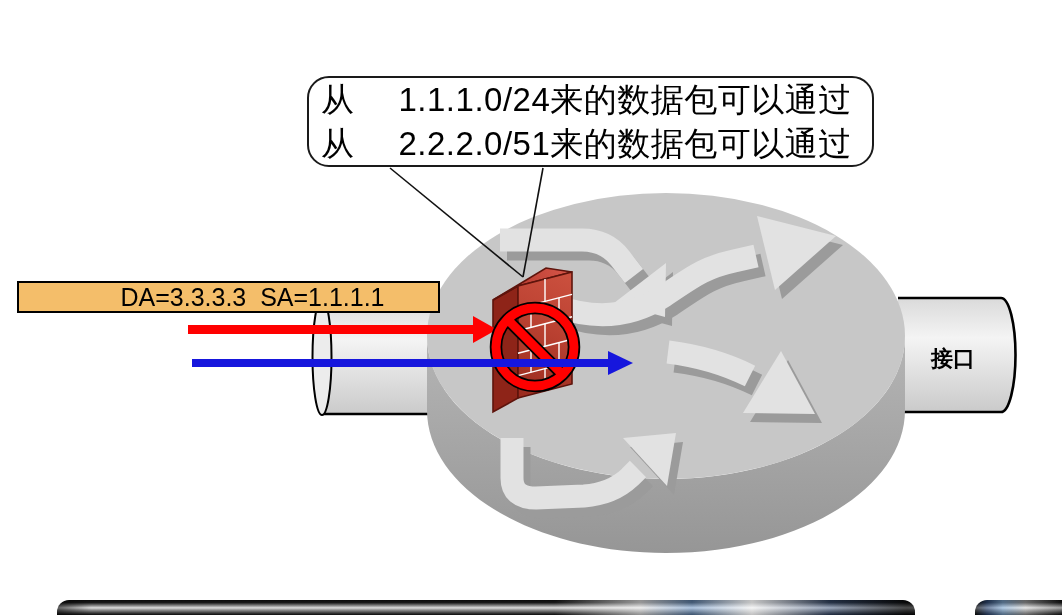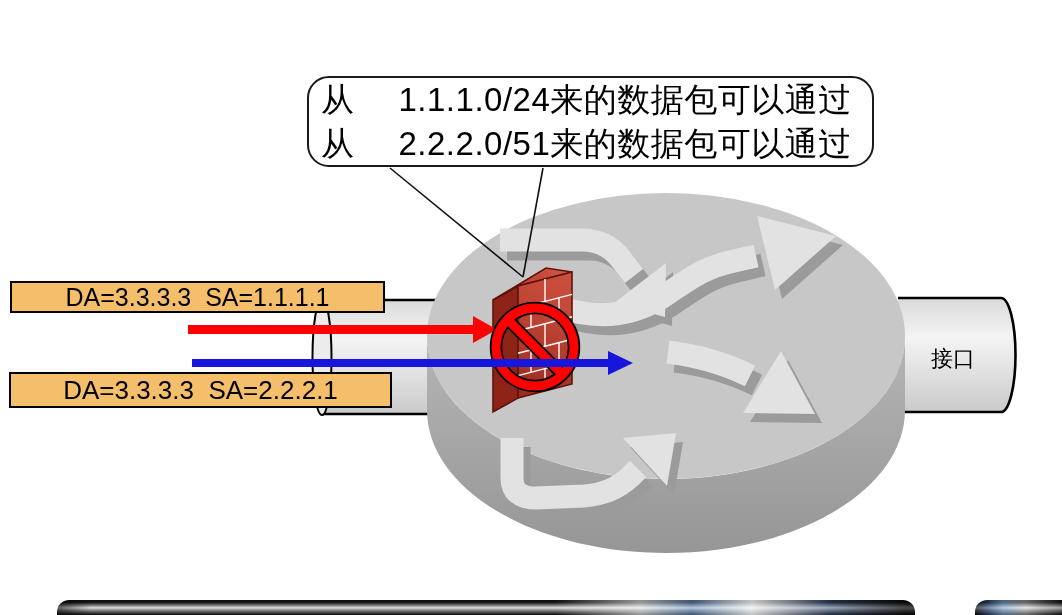--- a/index.html
+++ b/index.html
@@ -15,26 +15,26 @@
            border:2.5px solid #1a1a1a;border-radius:22px;z-index:3;
            display:flex;flex-direction:column;justify-content:center;padding-left:12px;}
   .callout-line{font-family:"Liberation Serif",serif;font-size:33px;line-height:43px;
                 color:#000;white-space:nowrap;letter-spacing:0.5px;}
   .callout-line .num{font-family:"Liberation Sans",sans-serif;font-weight:normal;margin-left:44px;}
 
   
   .packet-label{position:absolute;background:#F4BE6A;border:2px solid #000;color:#000;
                 font-size:25px;white-space:pre;z-index:4;
                 display:flex;align-items:center;justify-content:center;}
-  #plabel1{left:10px;top:281px;width:371px;height:28px;}
+  #plabel1{left:17px;top:281px;width:371px;height:28px;padding-left:48px;}
   #plabel2{left:9px;top:372px;width:379px;height:32px;font-size:26px;}
 
   
   #iface{position:absolute;left:903px;top:346px;width:100px;height:26px;z-index:4;
-         font-size:22px;font-weight:normal;color:#000;text-align:center;line-height:26px;}
+         font-size:22px;font-weight:bold;color:#000;text-align:center;line-height:26px;}
 
   
   .device-strip{position:absolute;height:15px;top:600px;z-index:1;}
   #strip1{left:57px;width:858px;border-radius:12px 12px 0 0;
     background:
       linear-gradient(90deg, rgba(0,0,0,0.55) 0%, rgba(0,0,0,0) 4%, rgba(0,0,0,0) 58%,
         rgba(255,255,255,0.55) 68%, rgba(120,170,230,0.45) 74%, rgba(255,255,255,0.75) 81%,
         rgba(60,90,140,0.40) 90%, rgba(0,0,0,0.65) 99%),
       linear-gradient(180deg, #0b0b0b 0%, #1a1a1a 18%, #8a8a8a 38%, #dcdcdc 52%,
         #9c9c9c 64%, #3c3c3c 86%, #0a0a0a 100%);}
@@ -144,20 +144,19 @@
       <polygon points="608,351 633,363 608,375" fill="#1616DD"></polygon>
     </g>
   </svg>
 
   <div id="callout">
     <div class="callout-line"><span>从</span><span class="num">1.1.1.0/24</span><span>来的数据包可以通过</span></div>
     <div class="callout-line"><span>从</span><span class="num">2.2.2.0/51</span><span>来的数据包可以通过</span></div>
   </div>
 
   <div id="plabel1" class="packet-label">DA=3.3.3.3  SA=1.1.1.1</div>
-  <div id="plabel2" class="packet-label">DA=3.3.3.3  SA=2.2.2.1</div>
 
   <div id="iface">接口</div>
 
   <div id="strip1" class="device-strip"></div>
   <div id="strip2" class="device-strip"></div>
 
 </div>
 
 </body></html>

